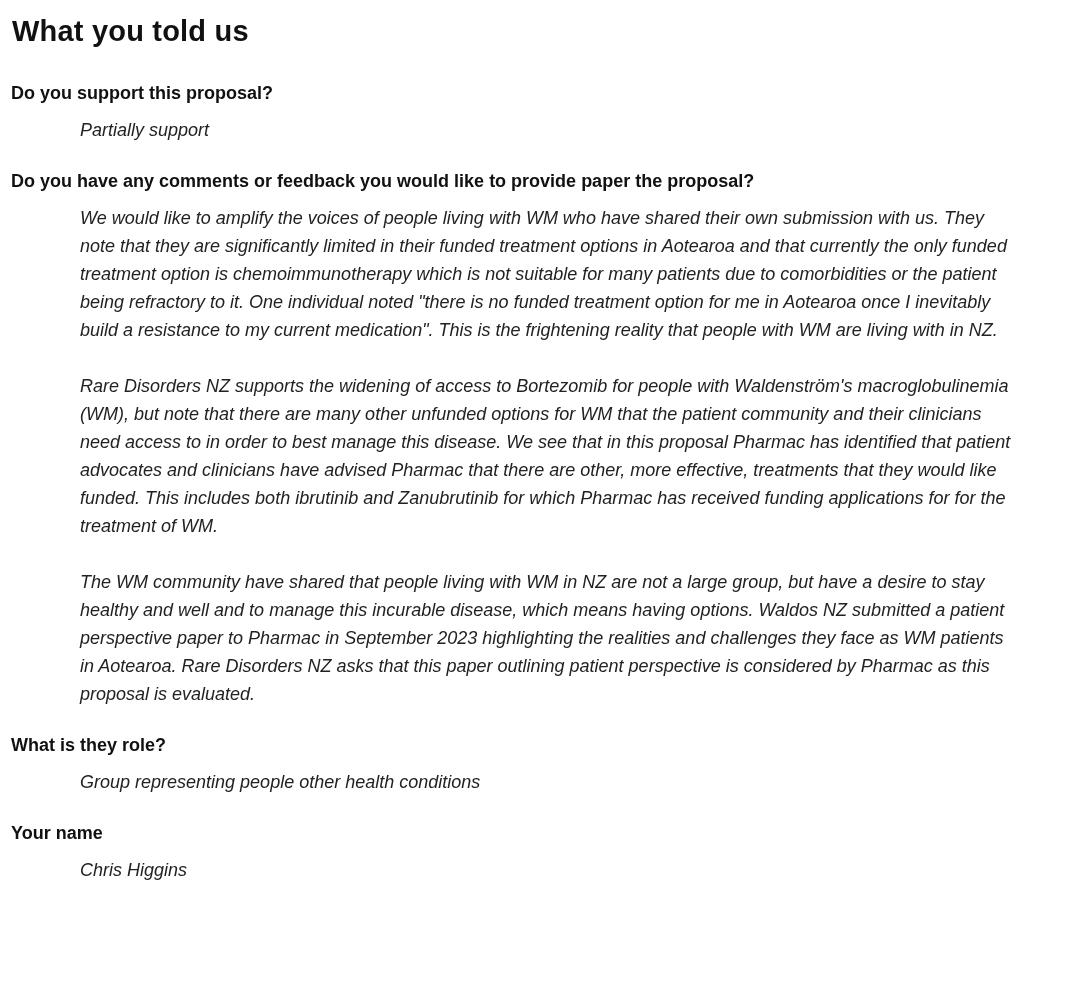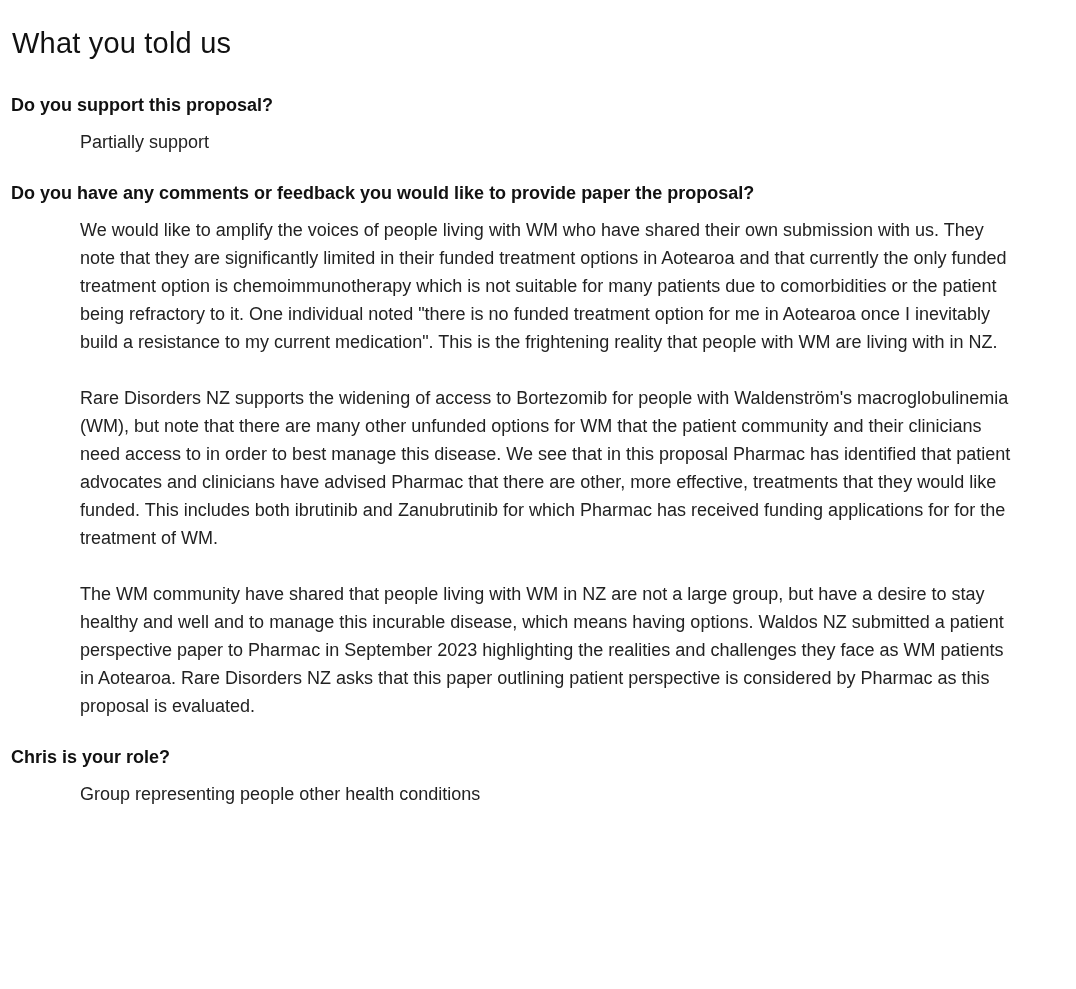--- a/index.html
+++ b/index.html
@@ -11,39 +11,40 @@
     width: 1076px;
     height: 989px;
     box-sizing: border-box;
     padding: 12px 56px 0 11px;
     font-family: "Liberation Sans", "DejaVu Sans", sans-serif;
     color: #1d1d1d;
     overflow: hidden;
   }
   .doc-title {
     font-size: 29px;
-    font-weight: 400;
+    font-weight: 700;
     color: #111111;
     line-height: 38px;
-    margin: 12px 0 31px 1px;
+    margin: 0 0 31px 1px;
     letter-spacing: 0.2px;
   }
   .qa-section {
     margin: 1px 0 25px 0;
   }
   .question {
     font-size: 18px;
     font-weight: 700;
     color: #111111;
     line-height: 24px;
     margin: 0 0 11px 0;
   }
   .answer {
     margin-left: 69px;
     max-width: 931px;
+    font-style: italic;
   }
   .answer p {
     font-size: 18px;
     font-weight: 400;
     color: #222222;
     line-height: 28px;
     margin: 0 0 28px 0;
   }
   .answer p:last-child {
     margin-bottom: 0;
@@ -66,20 +67,26 @@
   <section class="qa-section">
     <h2 class="question">Do you have any comments or feedback you would like to provide paper the proposal?</h2>
     <div class="answer">
       <p>We would like to amplify the voices of people living with WM who have shared their own submission with us. They note that they are significantly limited in their funded treatment options in Aotearoa and that currently the only funded treatment option is chemoimmunotherapy which is not suitable for many patients due to comorbidities or the patient being refractory to it. One individual noted "there is no funded treatment option for me in Aotearoa once I inevitably build a resistance to my current medication". This is the frightening reality that people with WM are living with in NZ.</p>
       <p>Rare Disorders NZ supports the widening of access to Bortezomib for people with Waldenström's macroglobulinemia (WM), but note that there are many other unfunded options for WM that the patient community and their clinicians need access to in order to best manage this disease. We see that in this proposal Pharmac has identified that patient advocates and clinicians have advised Pharmac that there are other, more effective, treatments that they would like funded. This includes both ibrutinib and Zanubrutinib for which Pharmac has received funding applications for for the treatment of WM.</p>
       <p>The WM community have shared that people living with WM in NZ are not a large group, but have a desire to stay healthy and well and to manage this incurable disease, which means having options. Waldos NZ submitted a patient perspective paper to Pharmac in September 2023 highlighting the realities and challenges they face as WM patients in Aotearoa. Rare Disorders NZ asks that this paper outlining patient perspective is considered by Pharmac as this proposal is evaluated.</p>
     </div>
   </section>
 
   <section class="qa-section">
-    <h2 class="question">Chris is your role?</h2>
+    <h2 class="question">What is they role?</h2>
     <div class="answer">
       <p>Group representing people other health conditions</p>
     </div>
   </section>
 
+  <section class="qa-section">
+    <h2 class="question">Your name</h2>
+    <div class="answer">
+      <p>Chris Higgins</p>
+    </div>
+  </section>
 
 </main>
 
 </body></html>

